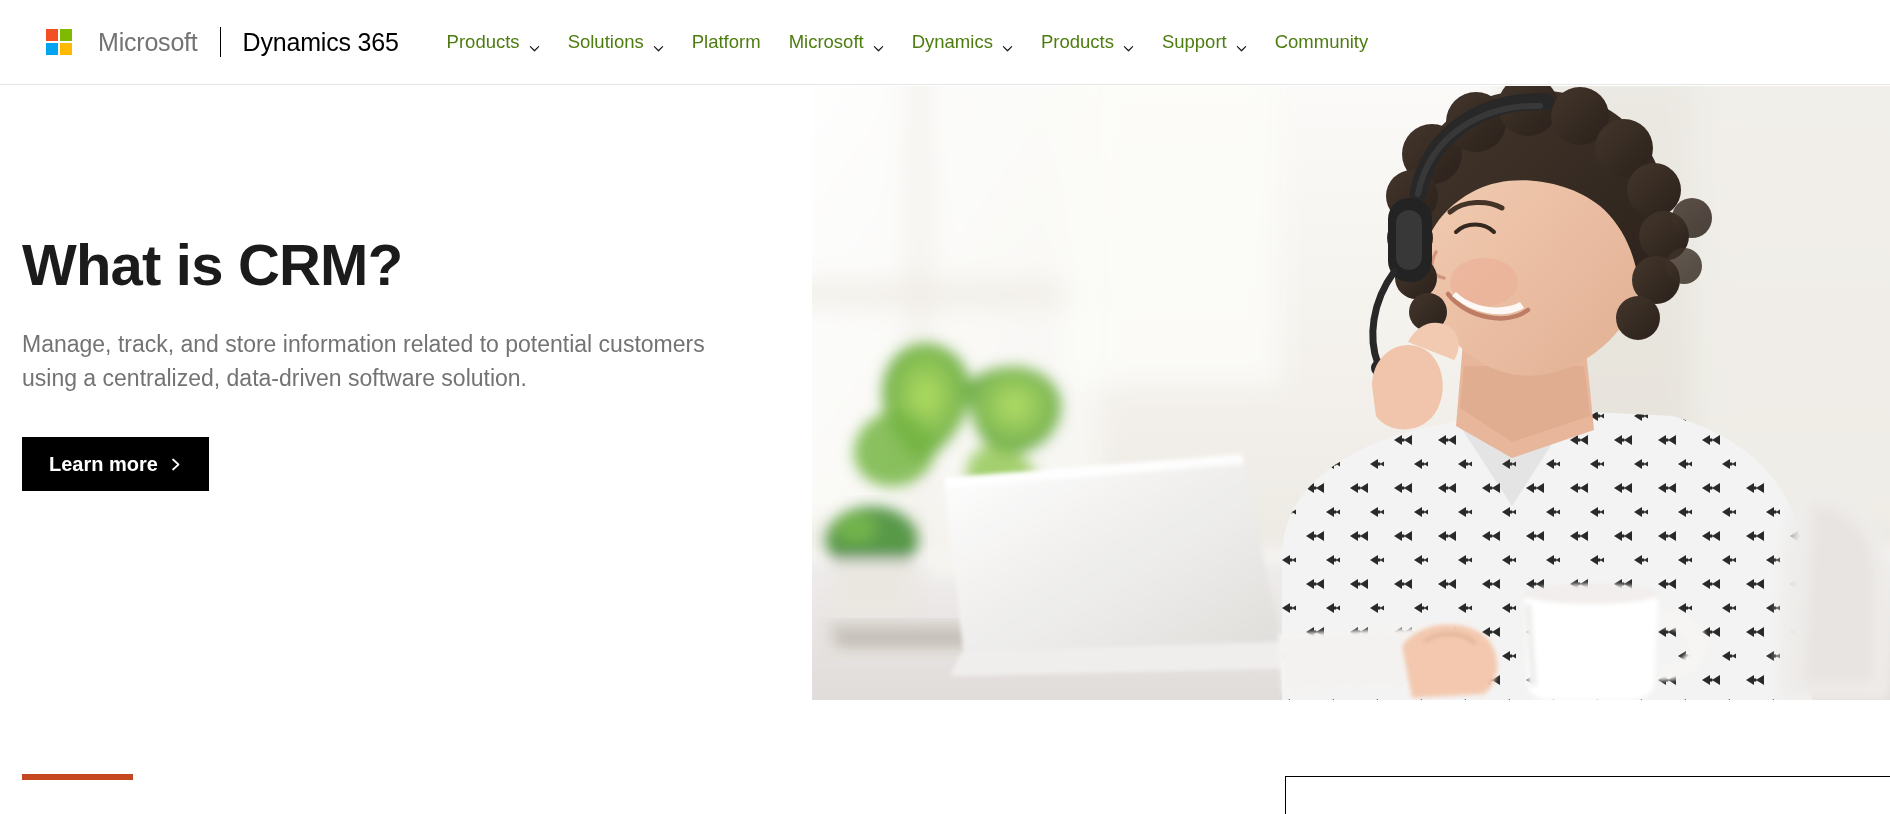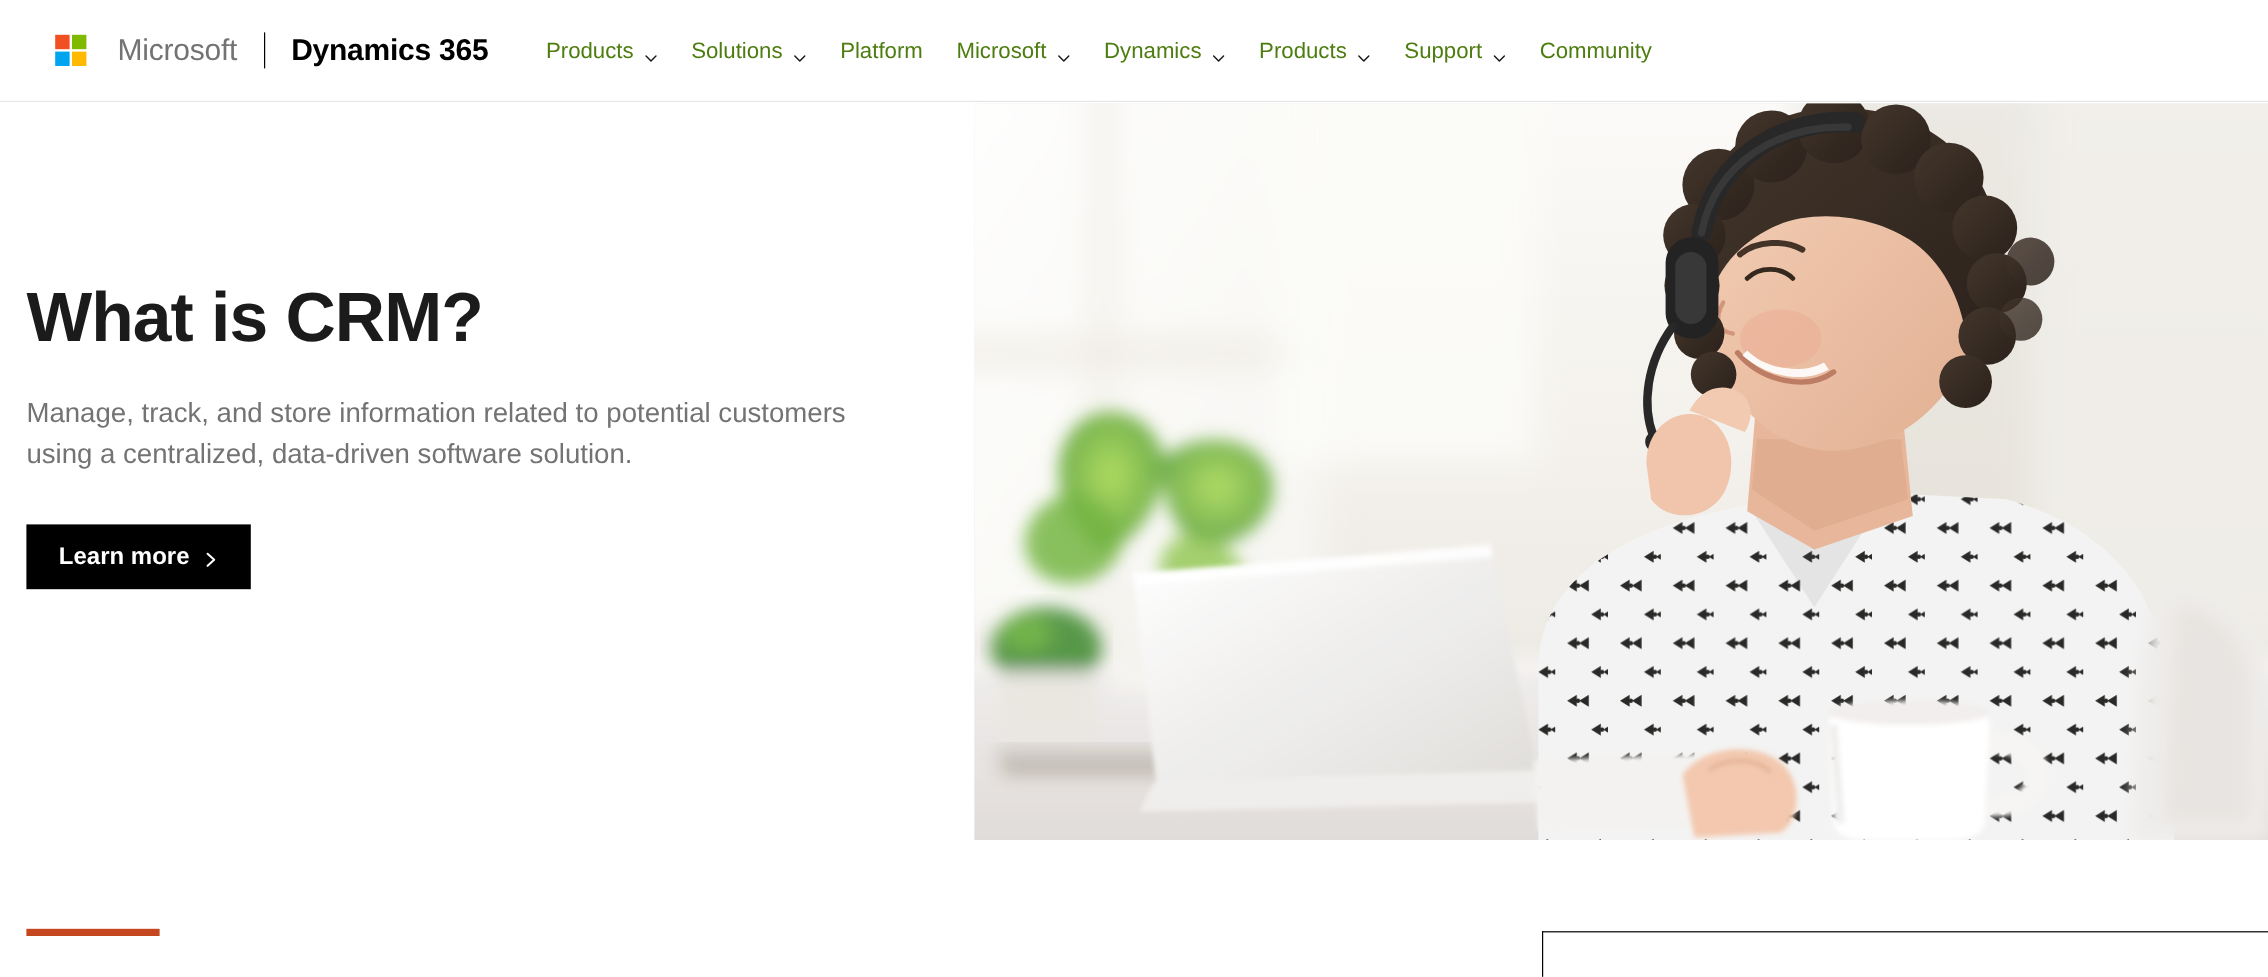--- a/index.html
+++ b/index.html
@@ -64,21 +64,21 @@
   .brand-divider {
     width: 1px;
     height: 30px;
     background: #000000;
     margin: 0 22px;
     flex: 0 0 auto;
   }
 
   .product-name {
     font-size: 25px;
-    font-weight: 700;
+    font-weight: 400;
     color: #000000;
     letter-spacing: -0.2px;
     white-space: nowrap;
     text-decoration: none;
     line-height: 1;
   }
 
   
   .main-menu {
     display: flex;
@@ -187,21 +187,20 @@
     font-size: 23px;
     font-weight: 400;
     color: #737373;
     line-height: 1.48;
     max-width: 730px;
     margin-bottom: 42px;
   }
 
   .learn-more-btn {
     display: inline-flex;
-    align-items: center;
     gap: 11px;
     background: #000000;
     color: #ffffff;
     border: none;
     font-family: inherit;
     font-size: 20px;
     font-weight: 600;
     padding: 17px 27px;
     cursor: pointer;
     line-height: 1;

